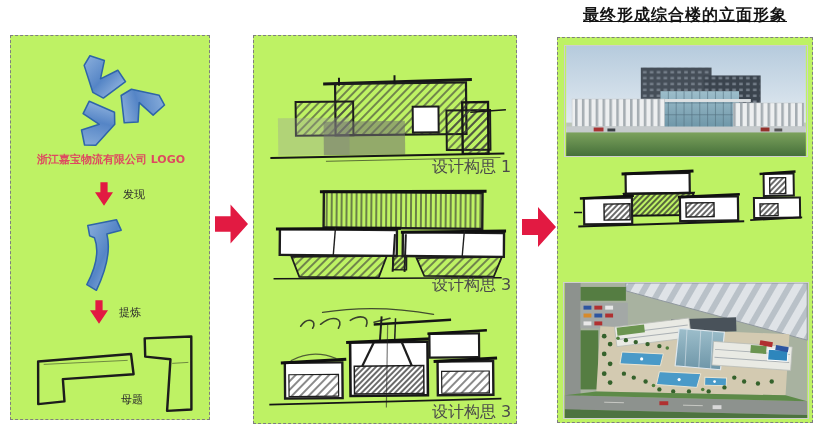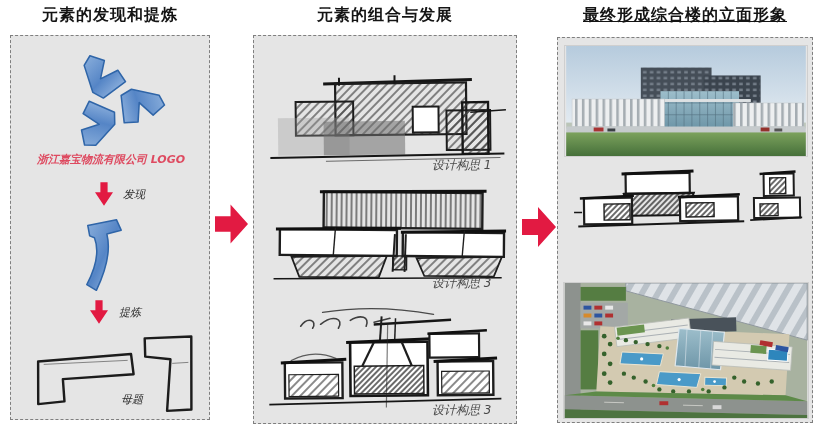--- a/index.html
+++ b/index.html
@@ -9,25 +9,25 @@
     --logo-blue-dark:#2f65a8;
     --label-gray:#4a4a4a;
     --title-black:#141414;
     --border-gray:#7f7f7f;
   }
   *{box-sizing:border-box;margin:0;padding:0;}
   body{background:#ffffff;font-family:"DejaVu Sans","Liberation Sans",sans-serif;}
   .canvas{position:relative;width:818px;height:433px;background:#ffffff;overflow:hidden;}
   .col-title{position:absolute;top:5px;font-size:16px;font-weight:700;color:var(--title-black);
              text-align:center;letter-spacing:1px;white-space:nowrap;}
-  .dashed-box{position:absolute;border:1px dashed var(--border-gray);background:#e5e5e5;font-style:italic;}
+  .dashed-box{position:absolute;border:1px dashed var(--border-gray);background:#bef264;}
   .abs{position:absolute;}
   .caption-red{color:var(--caption-red);font-size:11px;font-weight:700;text-align:center;white-space:nowrap;}
   .step-label{font-size:11px;color:#2b2b2b;white-space:nowrap;}
-  .concept-label{font-size:12px;color:var(--label-gray);white-space:nowrap;}
+  .concept-label{font-size:16px;color:var(--label-gray);white-space:nowrap;}
   .final-label{font-size:12px;color:var(--label-gray);text-align:center;width:100%;}
   .photo-frame{border:1px solid #cfcfcf;}
   svg{display:block;}
 </style>
 </head>
 <body>
 
 <svg width="0" height="0" style="position:absolute" aria-hidden="true">
   <defs>
     <linearGradient id="blueGrad" x1="0" y1="0" x2="1" y2="1">
@@ -64,22 +64,20 @@
     </pattern>
     <pattern id="roofStripe" width="14" height="14" patternUnits="userSpaceOnUse" patternTransform="rotate(30)">
       <rect width="14" height="14" fill="#dfe3e7"></rect>
       <rect x="0" width="6" height="14" fill="#b9c1c8"></rect>
     </pattern>
   </defs>
 </svg>
 
 <div class="canvas">
 
-  <div class="col-title" style="left:10px;width:200px;">元素的发现和提炼</div>
-  <div class="col-title" style="left:253px;width:264px;">元素的组合与发展</div>
   <div class="col-title" style="left:557px;width:256px;text-decoration:underline;">最终形成综合楼的立面形象</div>
 
   <div class="dashed-box" style="left:10px;top:35px;width:200px;height:385px;">
 
     <svg class="abs" style="left:48px;top:14px;" width="108" height="100" viewBox="0 0 110 104">
       <g fill="url(#blueGrad)" stroke="var(--logo-blue-dark)" stroke-width="1.6" stroke-linejoin="round">
         <path id="logoArm" d="M31,6 L46,11 L42,30 L60,21 L68,33 L45,50 L34,44 L25,16 Z"></path>
         <use href="#logoArm" transform="rotate(120 55 54)"></use>
         <use href="#logoArm" transform="rotate(240 55 54)"></use>
       </g>

